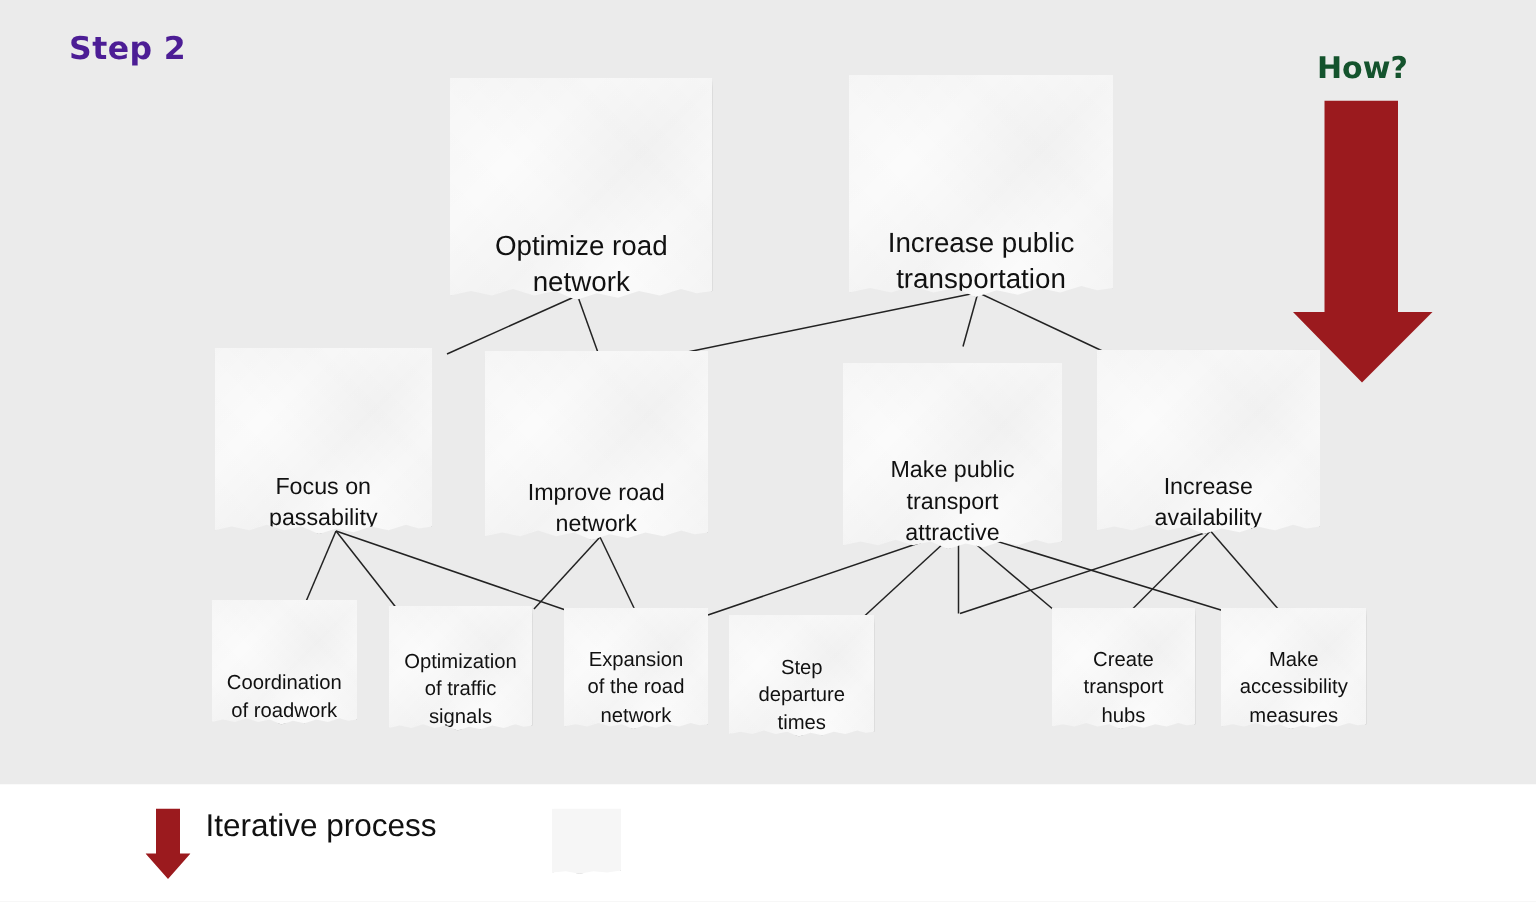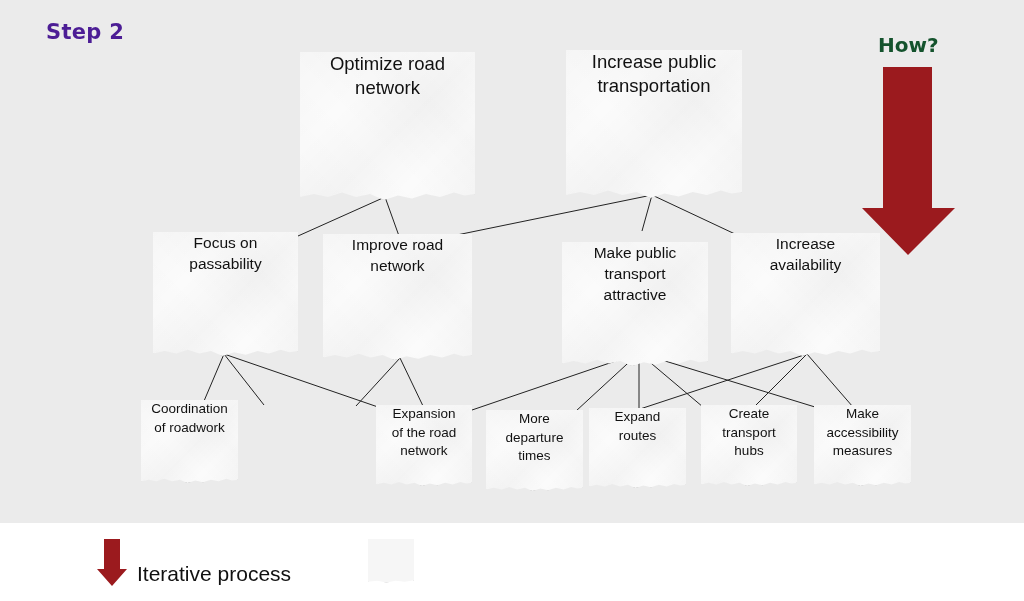--- a/index.html
+++ b/index.html
@@ -27,30 +27,30 @@
     font-family: "DejaVu Sans", sans-serif;
   }
   #links { position: absolute; left: 0; top: 0; }
   .card {
     position: absolute;
     background:
       linear-gradient(135deg, rgba(0,0,0,0.02) 0%, rgba(255,255,255,0) 30%, rgba(0,0,0,0.025) 55%, rgba(255,255,255,0) 75%, rgba(0,0,0,0.02) 100%),
       linear-gradient(45deg, rgba(0,0,0,0.015) 0%, rgba(255,255,255,0) 40%, rgba(0,0,0,0.02) 70%, rgba(255,255,255,0) 100%),
       #fbfbfb;
     box-shadow: 2px 3px 4px rgba(0,0,0,0.35);
-    display: flex; align-items: flex-start; justify-content: center;
+    display: flex; align-items: flex-end; justify-content: center;
     text-align: center; color: #111;
     clip-path: polygon(0 0, 100% 0, 100% 96%, 94% 97%, 88% 95%, 80% 98%, 72% 96%, 64% 99%, 56% 97%, 48% 100%, 40% 96%, 32% 98%, 24% 95%, 16% 98%, 8% 96%, 0 98%);
   }
   .card span { display: block; white-space: pre-line; }
   .card.lvl1 span { font-size: 18.5px; line-height: 24px; }
   .card.lvl2 span { font-size: 15.5px; line-height: 21px; }
   .card.lvl3 span { font-size: 13.5px; line-height: 18.5px; }
   #big-arrow { position: absolute; left: 862px; top: 67px; }
-  .legend-item { position: absolute; display: flex; align-items: flex-end; }
+  .legend-item { position: absolute; display: flex; align-items: flex-start; }
   .legend-label { font-size: 21px; color: #111; }
   .legend-card {
     width: 46px; height: 44px; background: #f6f6f6;
     box-shadow: 1px 2px 3px rgba(0,0,0,0.3);
     clip-path: polygon(0 0, 100% 0, 100% 94%, 80% 97%, 60% 95%, 40% 99%, 20% 95%, 0 97%);
   }
 </style>
 </head>
 <body>
 
@@ -81,21 +81,21 @@
 
   <div class="card lvl1" id="optimize-road-network" style="left:300px; top:52px; width:175px; height:148px;">
     <span>Optimize road
 network</span>
   </div>
   <div class="card lvl1" id="improve-public-transportation" style="left:566px; top:50px; width:176px; height:148px;">
     <span>Increase public
 transportation</span>
   </div>
 
-  <div class="card lvl2" id="focus-on-passability" style="left:153px; top:232px; width:145px; height:124px;">
+  <div class="card lvl2" id="focus-on-passability" style="left:143px; top:232px; width:145px; height:124px;">
     <span>Focus on
 passability</span>
   </div>
   <div class="card lvl2" id="develop-road-network" style="left:323px; top:234px; width:149px; height:126px;">
     <span>Improve road
 network</span>
   </div>
   <div class="card lvl2" id="make-public-transport-attractive" style="left:562px; top:242px; width:146px; height:124px;">
     <span>Make public
 transport
@@ -103,33 +103,34 @@
   </div>
   <div class="card lvl3" id="coordination-of-roadwork" style="left:141px; top:400px; width:97px; height:83px;">
     <span>Coordination
 of roadwork</span>
   </div>
 
   <div class="card lvl2" id="increase-availability" style="left:731px; top:233px; width:149px; height:123px;">
     <span>Increase
 availability</span>
   </div>
+  <div class="card lvl3" id="optimization-of-traffic-signals" style="left:259px; top:404px; width:96px; height:83px;">
+    <span>Optimization
+of traffic
+signals</span>
+  </div>
   <div class="card lvl3" id="expansion-of-the-road-network" style="left:376px; top:405px; width:96px; height:81px;">
     <span>Expansion
 of the road
 network</span>
   </div>
   <div class="card lvl3" id="more-departure-times" style="left:486px; top:410px; width:97px; height:81px;">
-    <span>More
+    <span>Step
 departure
 times</span>
-  </div>
-  <div class="card lvl3" id="expand-routes" style="left:589px; top:408px; width:97px; height:80px;">
-    <span>Expand
-routes</span>
   </div>
   <div class="card lvl3" id="create-transport-hubs" style="left:701px; top:405px; width:96px; height:81px;">
     <span>Create
 transport
 hubs</span>
   </div>
   <div class="card lvl3" id="make-accessibility-measures" style="left:814px; top:405px; width:97px; height:81px;">
     <span>Make
 accessibility
 measures</span>

